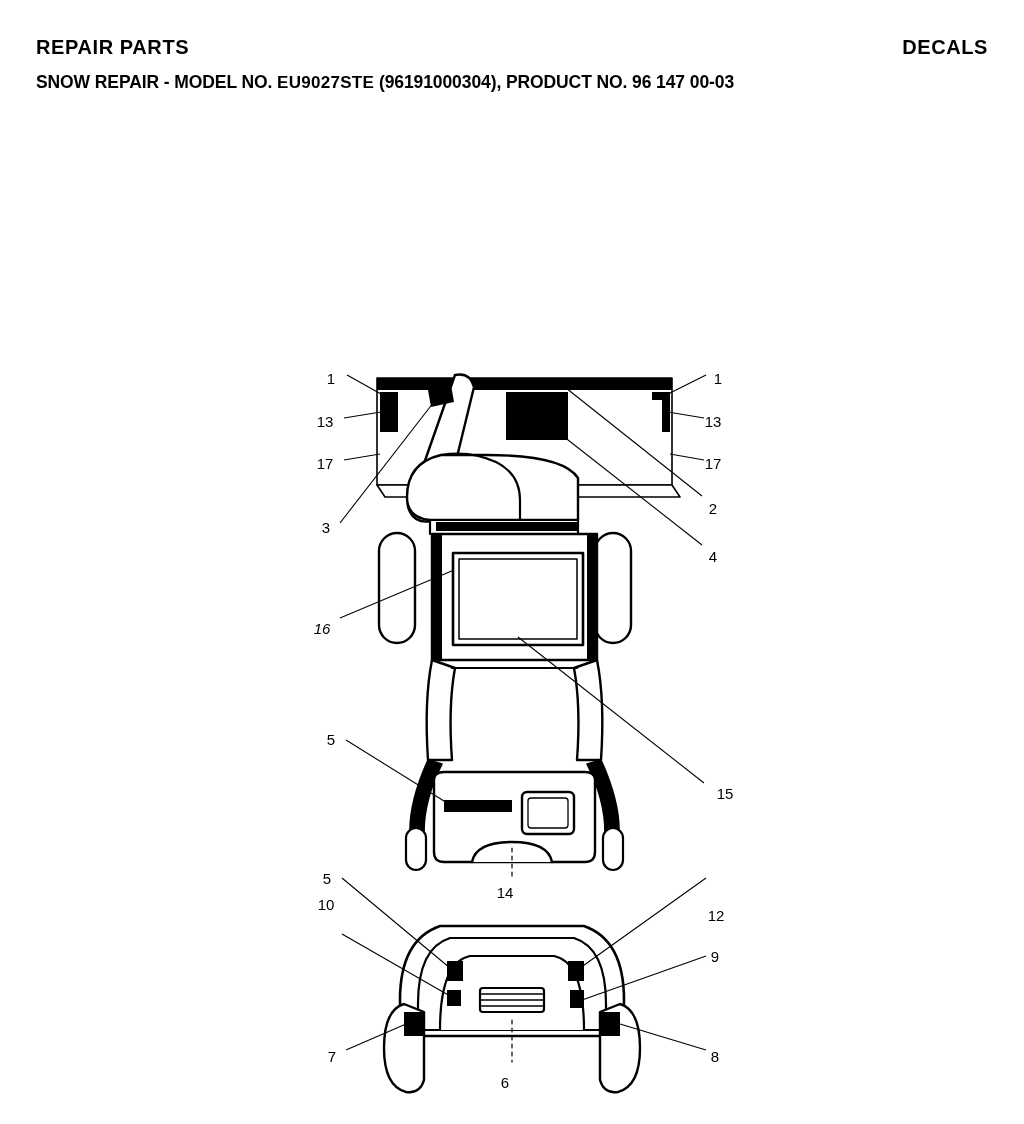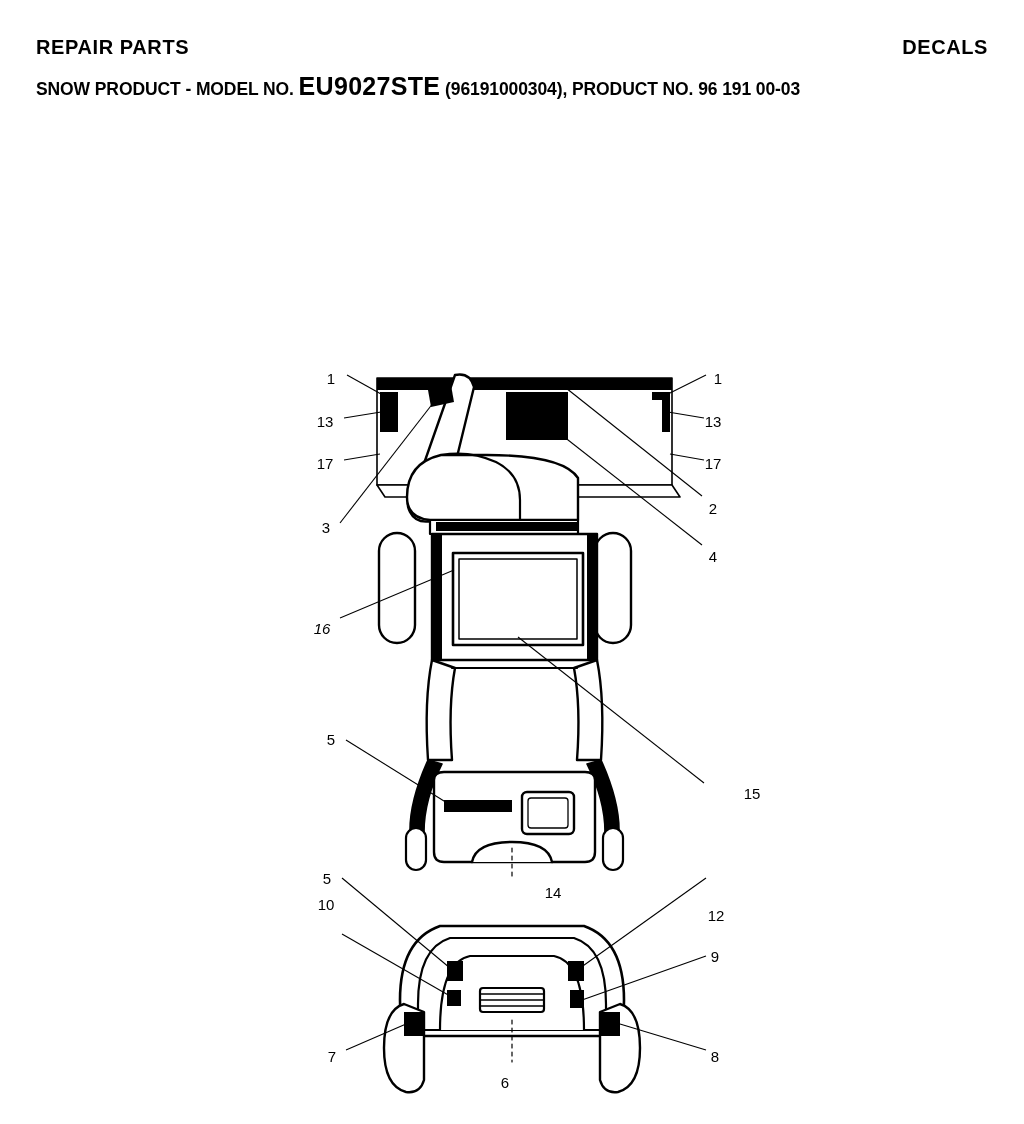--- a/index.html
+++ b/index.html
@@ -43,21 +43,21 @@
     position: absolute;
     left: 36px;
     top: 72px;
     width: 960px;
     font-size: 17.5px;
     font-weight: bold;
     letter-spacing: -0.1px;
     white-space: nowrap;
   }
   .hdr-sub .model {
-    font-size: 25px;
+    font-size: 17px;
     font-weight: bold;
     letter-spacing: 0.3px;
     margin-top: 32px;
   }
   
   #diagram {
     position: absolute;
     left: 0;
     top: 0;
     width: 1024px;
@@ -73,21 +73,21 @@
   }
 </style>
 </head>
 <body>
 
 <div id="page">
 
   <div class="hdr-left">REPAIR PARTS</div>
   <div class="hdr-right">DECALS</div>
 
-  <div class="hdr-sub"><span>SNOW PRODUCT - MODEL NO. </span><span class="model">EU9027STE</span><span> (96191000304), PRODUCT NO. 96 191 00-03</span></div>
+  <div class="hdr-sub"><span>SNOW REPAIR - MODEL NO. </span><span class="model">EU9027STE</span><span> (96191000304), PRODUCT NO. 96 147 00-03</span></div>
 
   <svg id="diagram" viewBox="0 0 1024 1124">
     <g fill="none" stroke="#000000" stroke-width="2.2" stroke-linejoin="round" stroke-linecap="round">
 
       <polygon points="377,485 672,485 672,378 377,378" fill="#ffffff" stroke="#000" stroke-width="1.6"></polygon>
       <polygon points="377,485 672,485 680,497 385,497" fill="#ffffff" stroke="#000" stroke-width="1.6"></polygon>
 
       <rect x="377" y="378" width="295" height="12" fill="#000000" stroke="none"></rect>
 
       <polygon points="380,392 398,392 398,432 380,432" fill="#000000" stroke="none"></polygon>
@@ -207,23 +207,23 @@
   <div class="callout-label" style="left:318px; top:370px;">1</div>
   <div class="callout-label" style="left:705px; top:370px;">1</div>
   <div class="callout-label" style="left:312px; top:413px;">13</div>
   <div class="callout-label" style="left:700px; top:413px;">13</div>
   <div class="callout-label" style="left:312px; top:455px;">17</div>
   <div class="callout-label" style="left:700px; top:455px;">17</div>
   <div class="callout-label" style="left:700px; top:500px;">2</div>
   <div class="callout-label" style="left:313px; top:519px;">3</div>
   <div class="callout-label" style="left:700px; top:548px;">4</div>
   <div class="callout-label" style="left:309px; top:620px;font-style:italic;">16</div>
-  <div class="callout-label" style="left:739px; top:785px;">15</div>
+  <div class="callout-label" style="left:712px; top:785px;">15</div>
   <div class="callout-label" style="left:318px; top:731px;">5</div>
-  <div class="callout-label" style="left:492px; top:884px;margin-left:48px;">14</div>
+  <div class="callout-label" style="left:492px; top:884px;">14</div>
   <div class="callout-label" style="left:314px; top:870px;">5</div>
   <div class="callout-label" style="left:703px; top:907px;">12</div>
   <div class="callout-label" style="left:313px; top:896px;">10</div>
   <div class="callout-label" style="left:702px; top:948px;">9</div>
   <div class="callout-label" style="left:319px; top:1048px;">7</div>
   <div class="callout-label" style="left:702px; top:1048px;">8</div>
   <div class="callout-label" style="left:492px; top:1074px;">6</div>
 
 </div>
 

